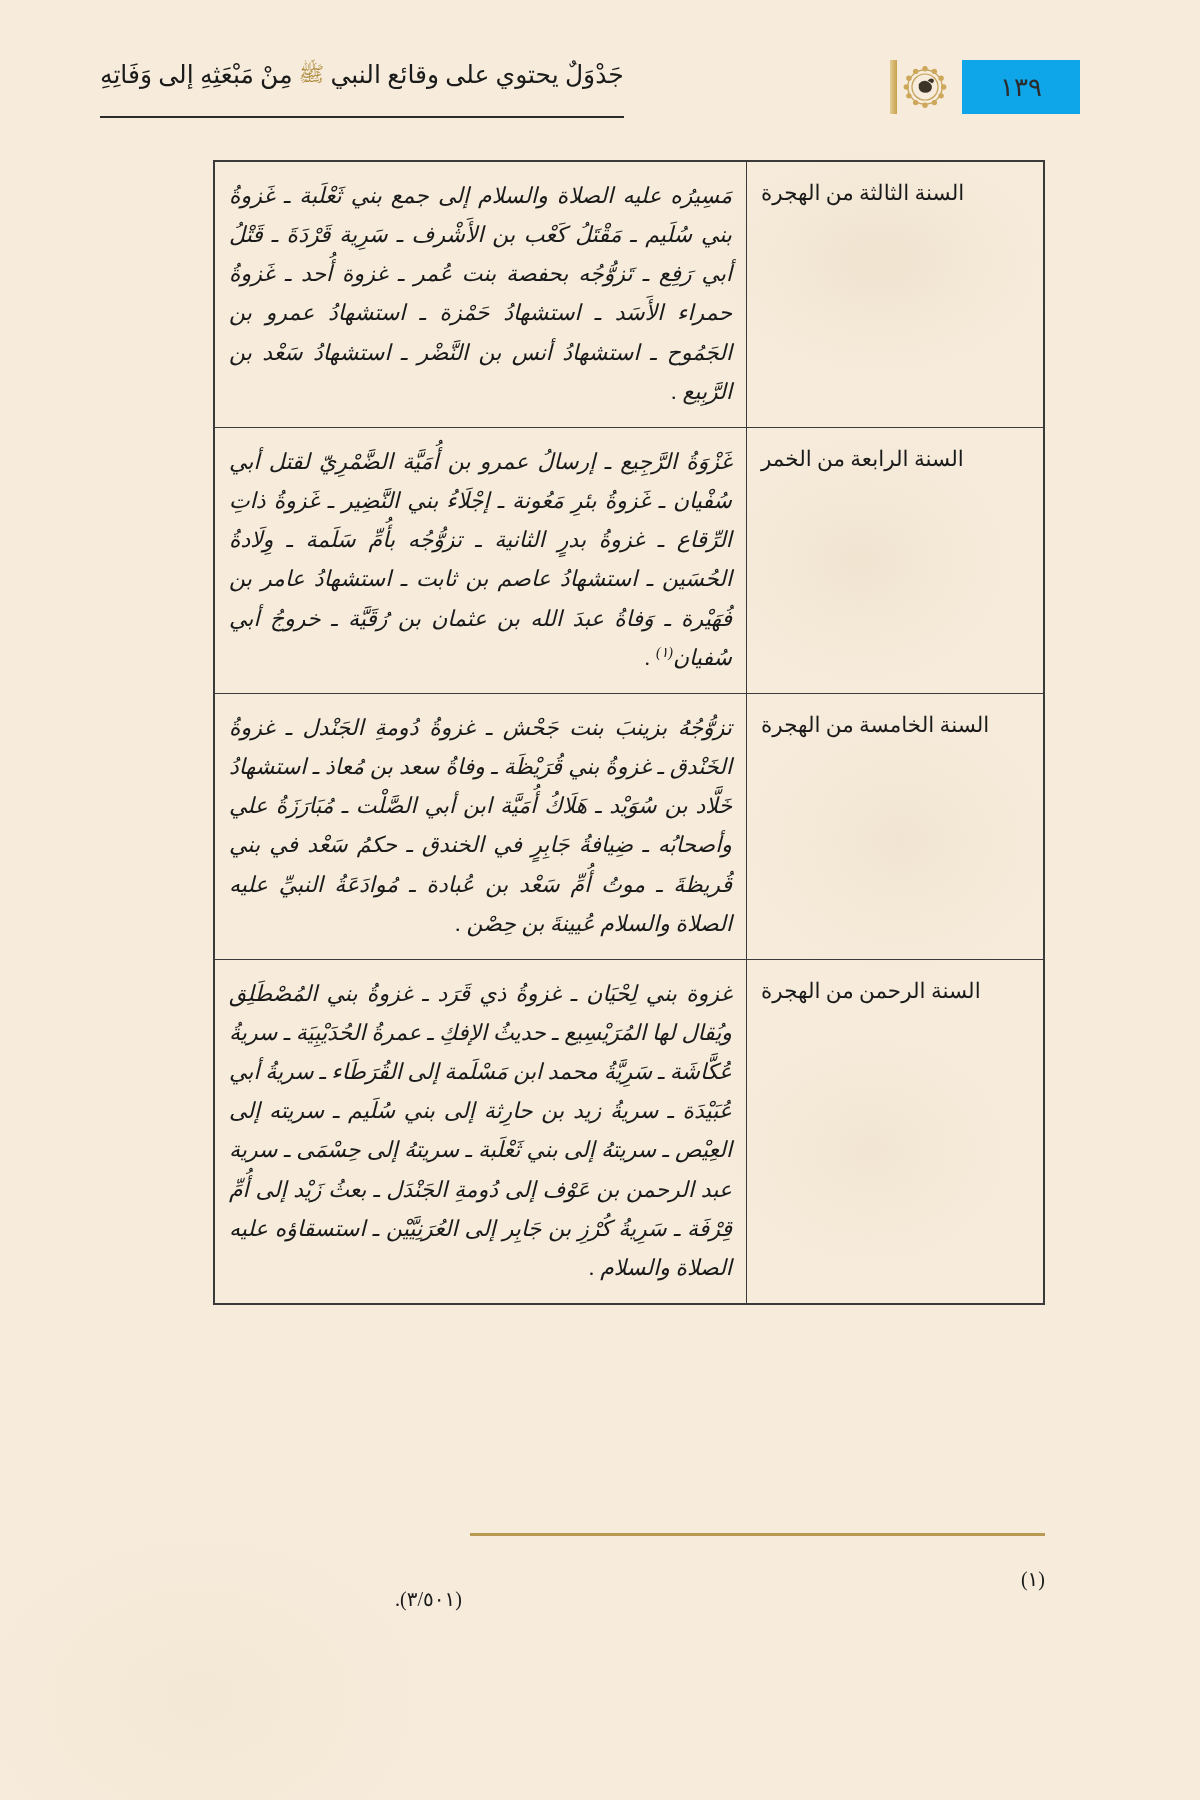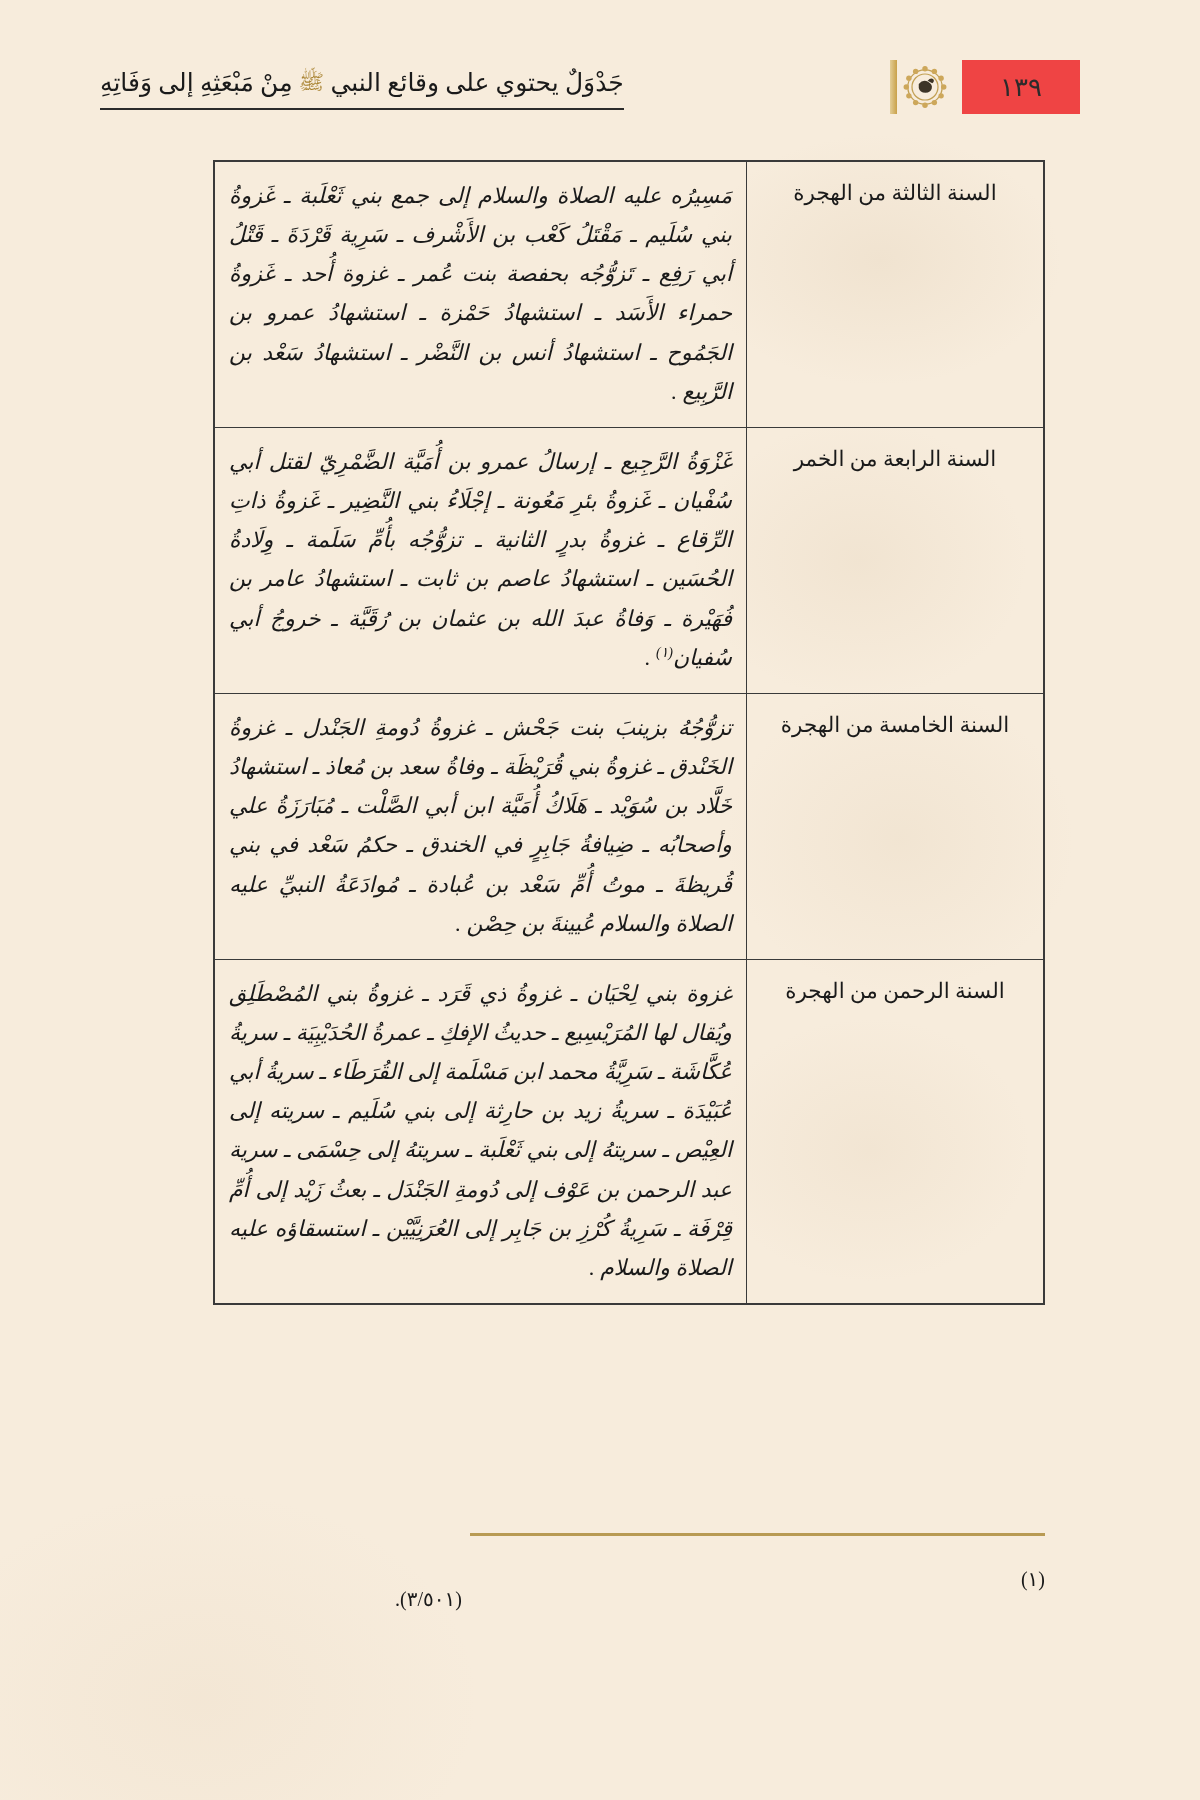--- a/index.html
+++ b/index.html
@@ -45,37 +45,37 @@
     display: flex;
     flex-direction: row;
     align-items: center;
     justify-content: space-between;
   }
   .header-title {
     font-size: 25px;
     line-height: 1.5;
     letter-spacing: 0;
     white-space: nowrap;
-    padding-bottom: 6px;
+    padding-bottom: 23px;
     border-bottom: 2.5px solid #2b2b2b;
     font-family: "Liberation Serif", "DejaVu Serif", serif;
   }
   .header-title .salla {
     color: #a8822f;
     font-size: 21px;
     vertical-align: 2px;
   }
   .header-left {
     display: flex;
     flex-direction: row;
     align-items: center;
     gap: 0;
   }
   .page-number-box {
-    background: #ef4444;
+    background: #0ea5e9;
     width: 118px;
     height: 54px;
     display: flex;
     align-items: center;
     justify-content: center;
     font-size: 26px;
     color: #2b2b2b;
     letter-spacing: 1px;
   }
   .ornament-wrap {
@@ -113,21 +113,21 @@
   }
   table.tbl td {
     border: 1.3px solid #3a3a3a;
     vertical-align: top;
     padding: 14px 14px 16px 14px;
   }
   td.year-cell {
     width: 268px;
     font-size: 21.5px;
     line-height: 1.6;
-    text-align: center;
+    text-align: left;
     white-space: nowrap;
     margin-left: 39px;
   }
   td.events-cell {
     font-size: 22px;
     line-height: 1.78;
     text-align: justify;
     text-justify: inter-word;
     letter-spacing: 0;
     font-style: italic;

